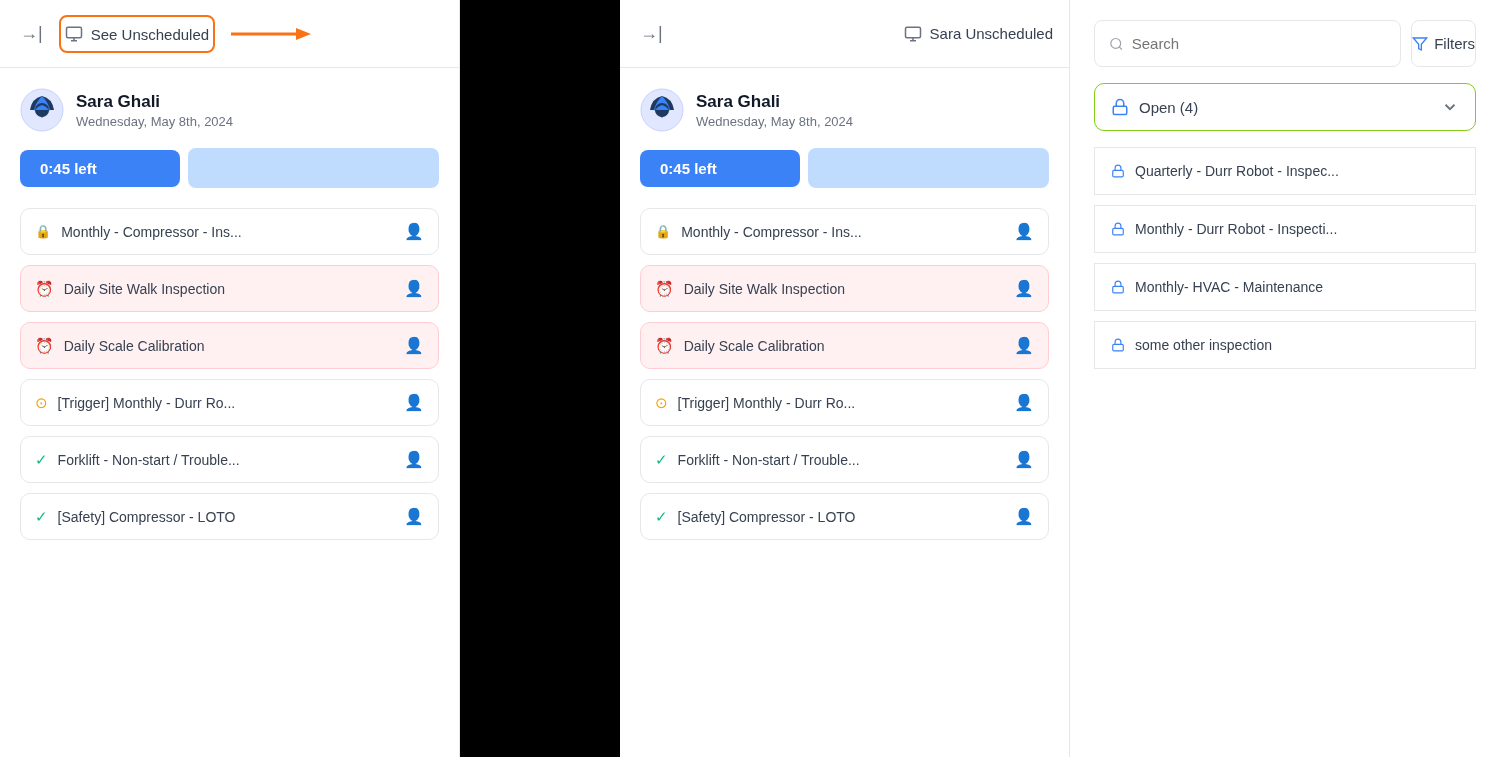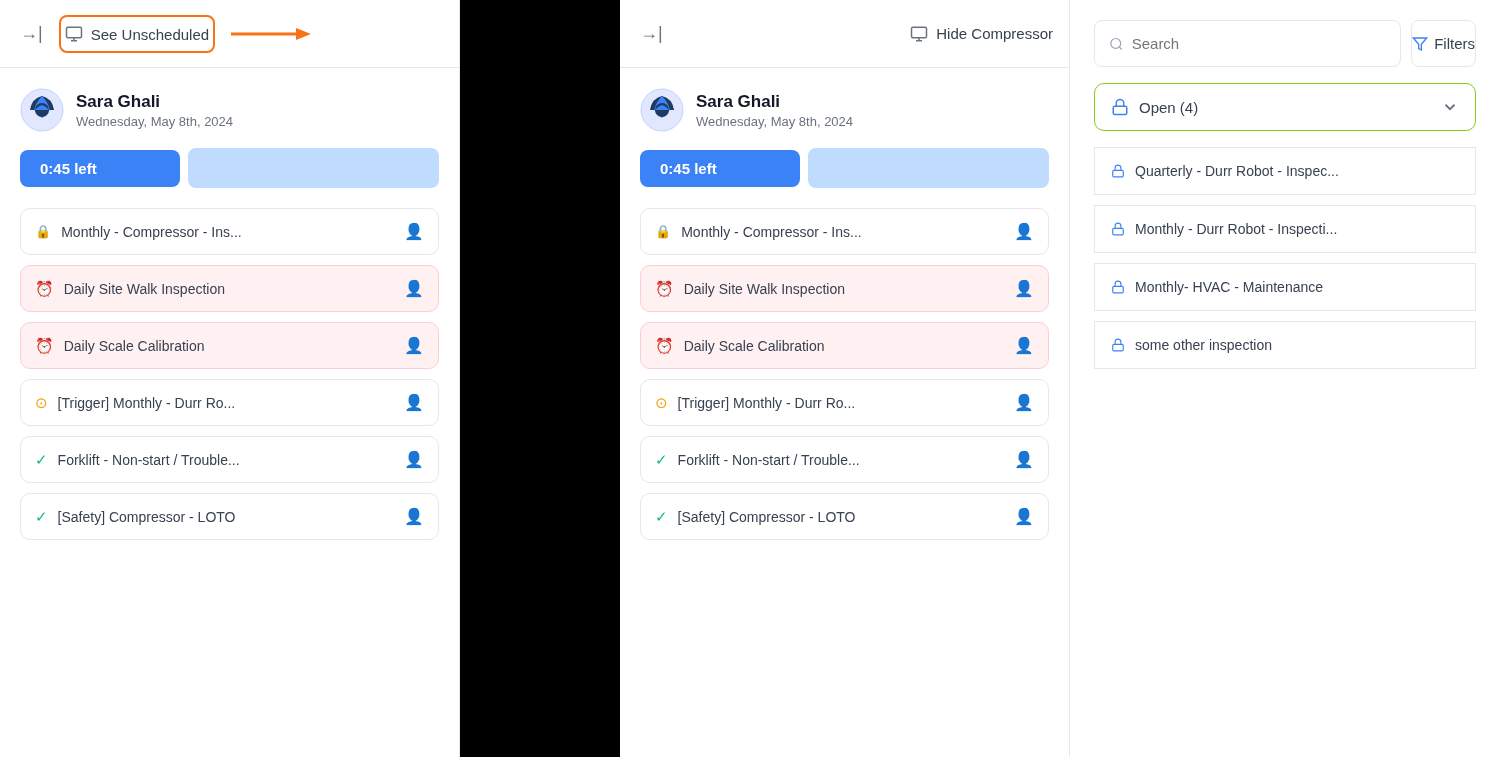--- a/index.html
+++ b/index.html
@@ -397,21 +397,21 @@
 
 <div class="middle-panel">
   <div class="toolbar">
     <button class="collapse-btn">→|</button>
     <button class="hide-unscheduled-btn" style="margin-left:auto;">
       <svg width="18" height="18" viewBox="0 0 24 24" fill="none" stroke="#6b7280" stroke-width="2">
         <rect x="2" y="3" width="20" height="14" rx="2" ry="2"></rect>
         <line x1="8" y1="21" x2="16" y2="21"></line>
         <line x1="12" y1="17" x2="12" y2="21"></line>
       </svg>
-      <span>Hide Compressor</span>
+      <span>Sara Unscheduled</span>
     </button>
   </div>
 
   <div class="panel-content">
 
     <div class="user-header">
       <div class="avatar">
         <svg class="avatar-svg" viewBox="0 0 44 44">
           <circle cx="22" cy="22" r="21" fill="#e0e7ff" stroke="#c7d2fe" stroke-width="1"></circle>
           <path d="M10 22 Q12 10 22 8 Q32 10 34 22" fill="#1e3a5f"></path>

